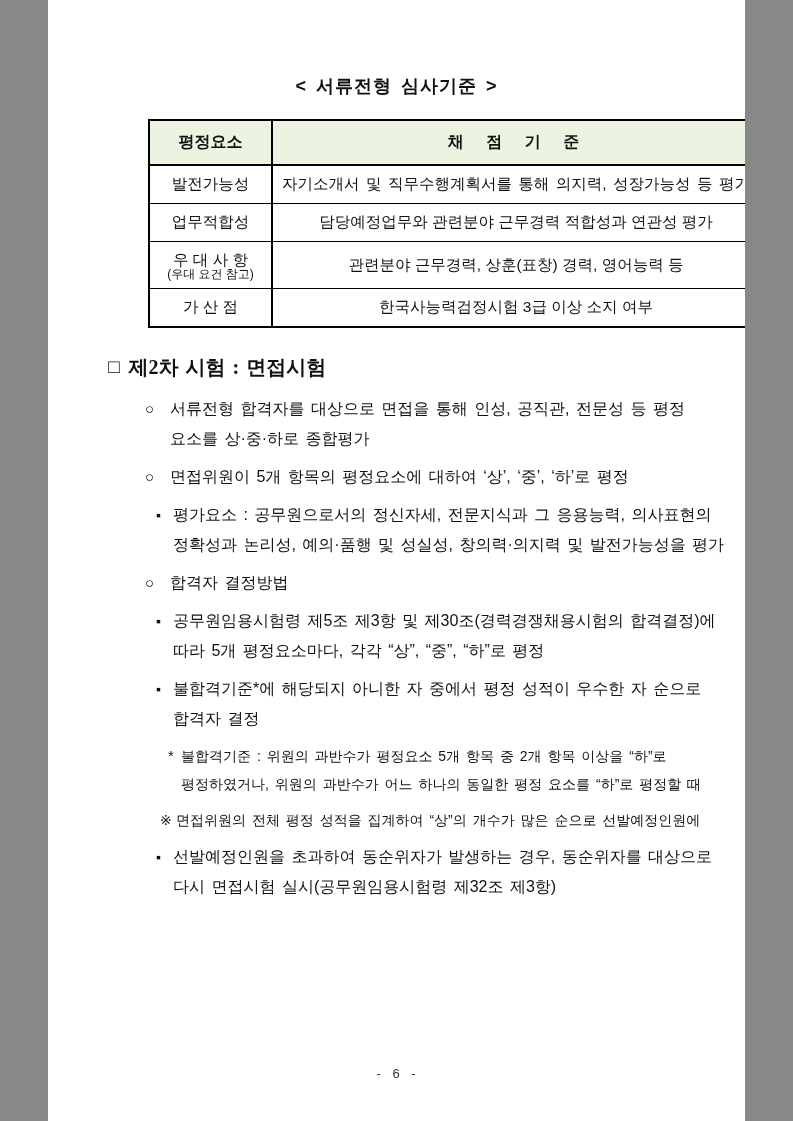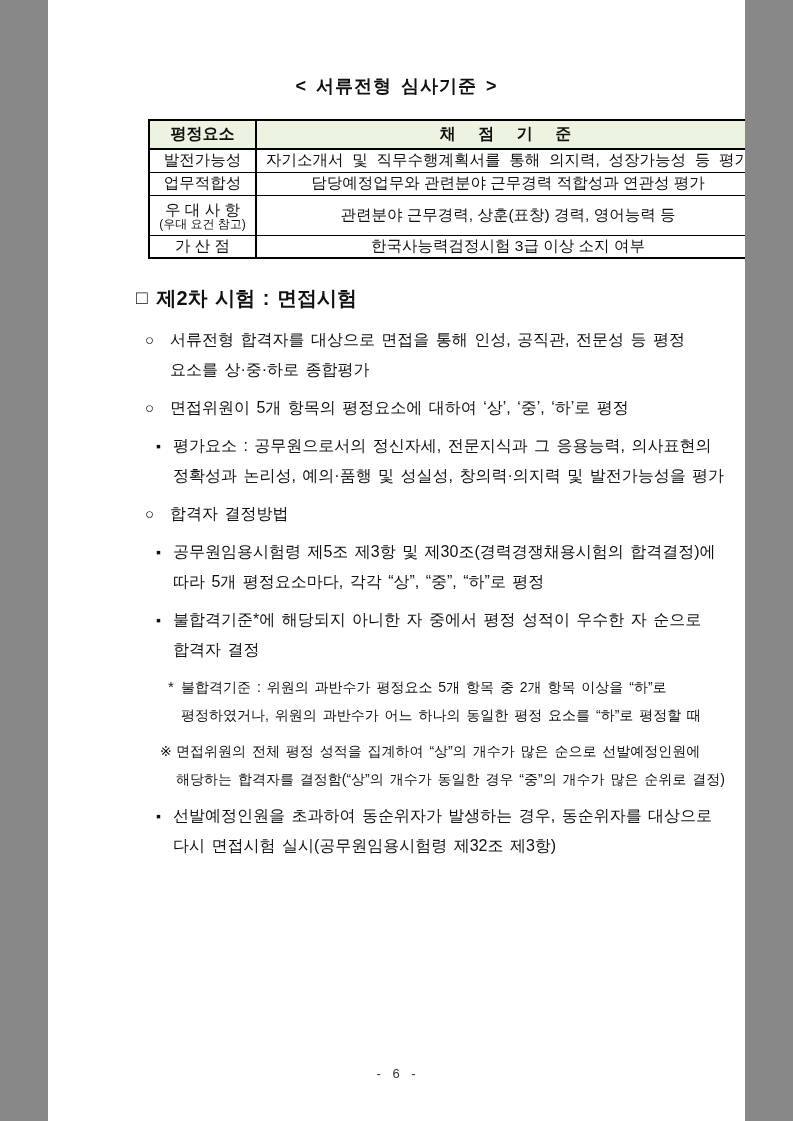--- a/index.html
+++ b/index.html
@@ -25,21 +25,21 @@
   }
   table.criteria {
     border-collapse:collapse;
     table-layout:fixed;
     margin:21px 0 0 100px;
     width:610px;
     border:2px solid var(--border-color,#000);
   }
   table.criteria th, table.criteria td {
     border:1px solid var(--border-color,#000);
-    padding:0;
+    padding:8px;
     vertical-align:middle;
   }
   table.criteria .c1 { width:105px; text-align:center; }
   table.criteria th {
     background:var(--table-header-bg,#edf3e1);
     font-size:16px;
     font-weight:bold;
     height:27px;
     border-bottom:2px solid var(--border-color,#000);
   }
@@ -56,25 +56,26 @@
     white-space:nowrap;
     text-align:center;
   }
   table.criteria td.c2.j { text-align:justify; text-align-last:justify; }
   tr.r-norm  { height:23px; }
   tr.r-tall  { height:40px; }
   .factor-note { font-size:12px; line-height:12px; margin-top:0px; }
   .factor-main { line-height:16px; margin-top:2px; }
 
   .sec-heading {
-    margin:27px 0 14px 88px;
+    margin:27px 0 14px 60px;
     font-size:20px;
     font-weight:bold;
     line-height:24px;
     word-spacing:2px;
+    font-family:Liberation Serif, serif;
   }
   .sec-heading .sq {
     display:inline-block;
     font-size:19px;
     font-weight:normal;
     margin-right:9px;
     transform:translateY(-1px);
   }
 
   .item {
@@ -201,21 +202,20 @@
     <div class="txt">
       <div class="ln j">불합격기준 : 위원의 과반수가 평정요소 5개 항목 중 2개 항목 이상을 “하”로</div>
       <div class="ln">평정하였거나, 위원의 과반수가 어느 하나의 동일한 평정 요소를 “하”로 평정할 때</div>
     </div>
   </div>
 
   <div class="item lvl4">
     <span class="mk">※</span>
     <div class="txt">
       <div class="ln j">면접위원의 전체 평정 성적을 집계하여 “상”의 개수가 많은 순으로 선발예정인원에</div>
-      <div class="ln">해당하는 합격자를 결정함(“상”의 개수가 동일한 경우 “중”의 개수가 많은 순위로 결정)</div>
     </div>
   </div>
 
   <div class="item lvl2">
     <span class="mk">▪</span>
     <div class="txt">
       <div class="ln j">선발예정인원을 초과하여 동순위자가 발생하는 경우, 동순위자를 대상으로</div>
       <div class="ln">다시 면접시험 실시(공무원임용시험령 제32조 제3항)</div>
     </div>
   </div>

